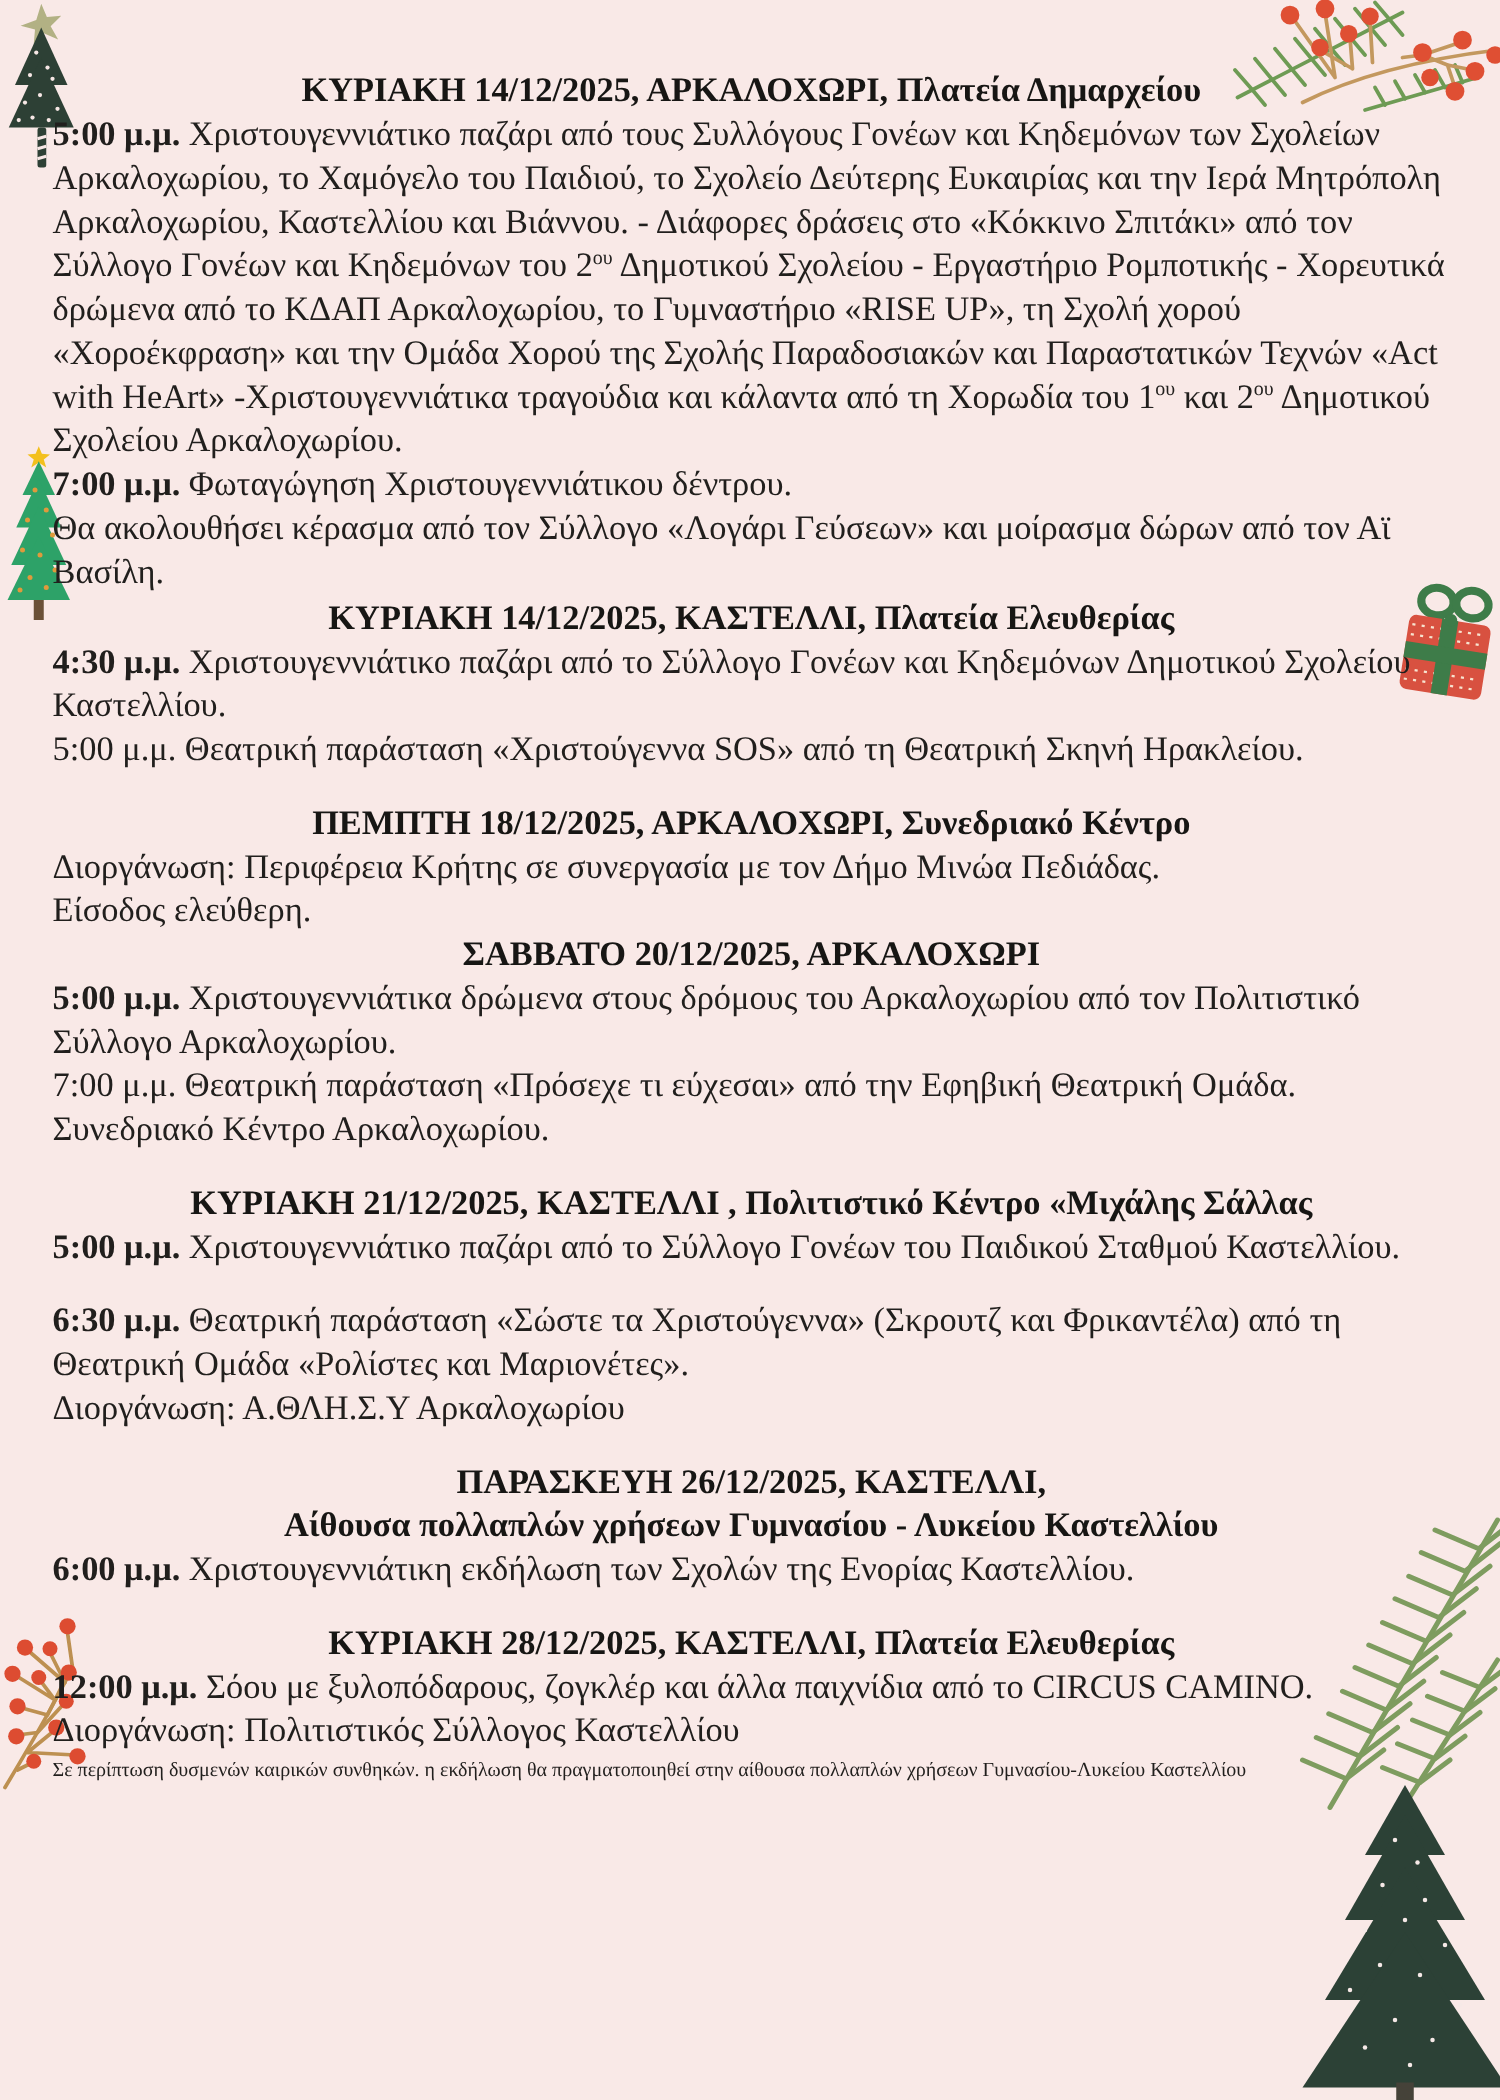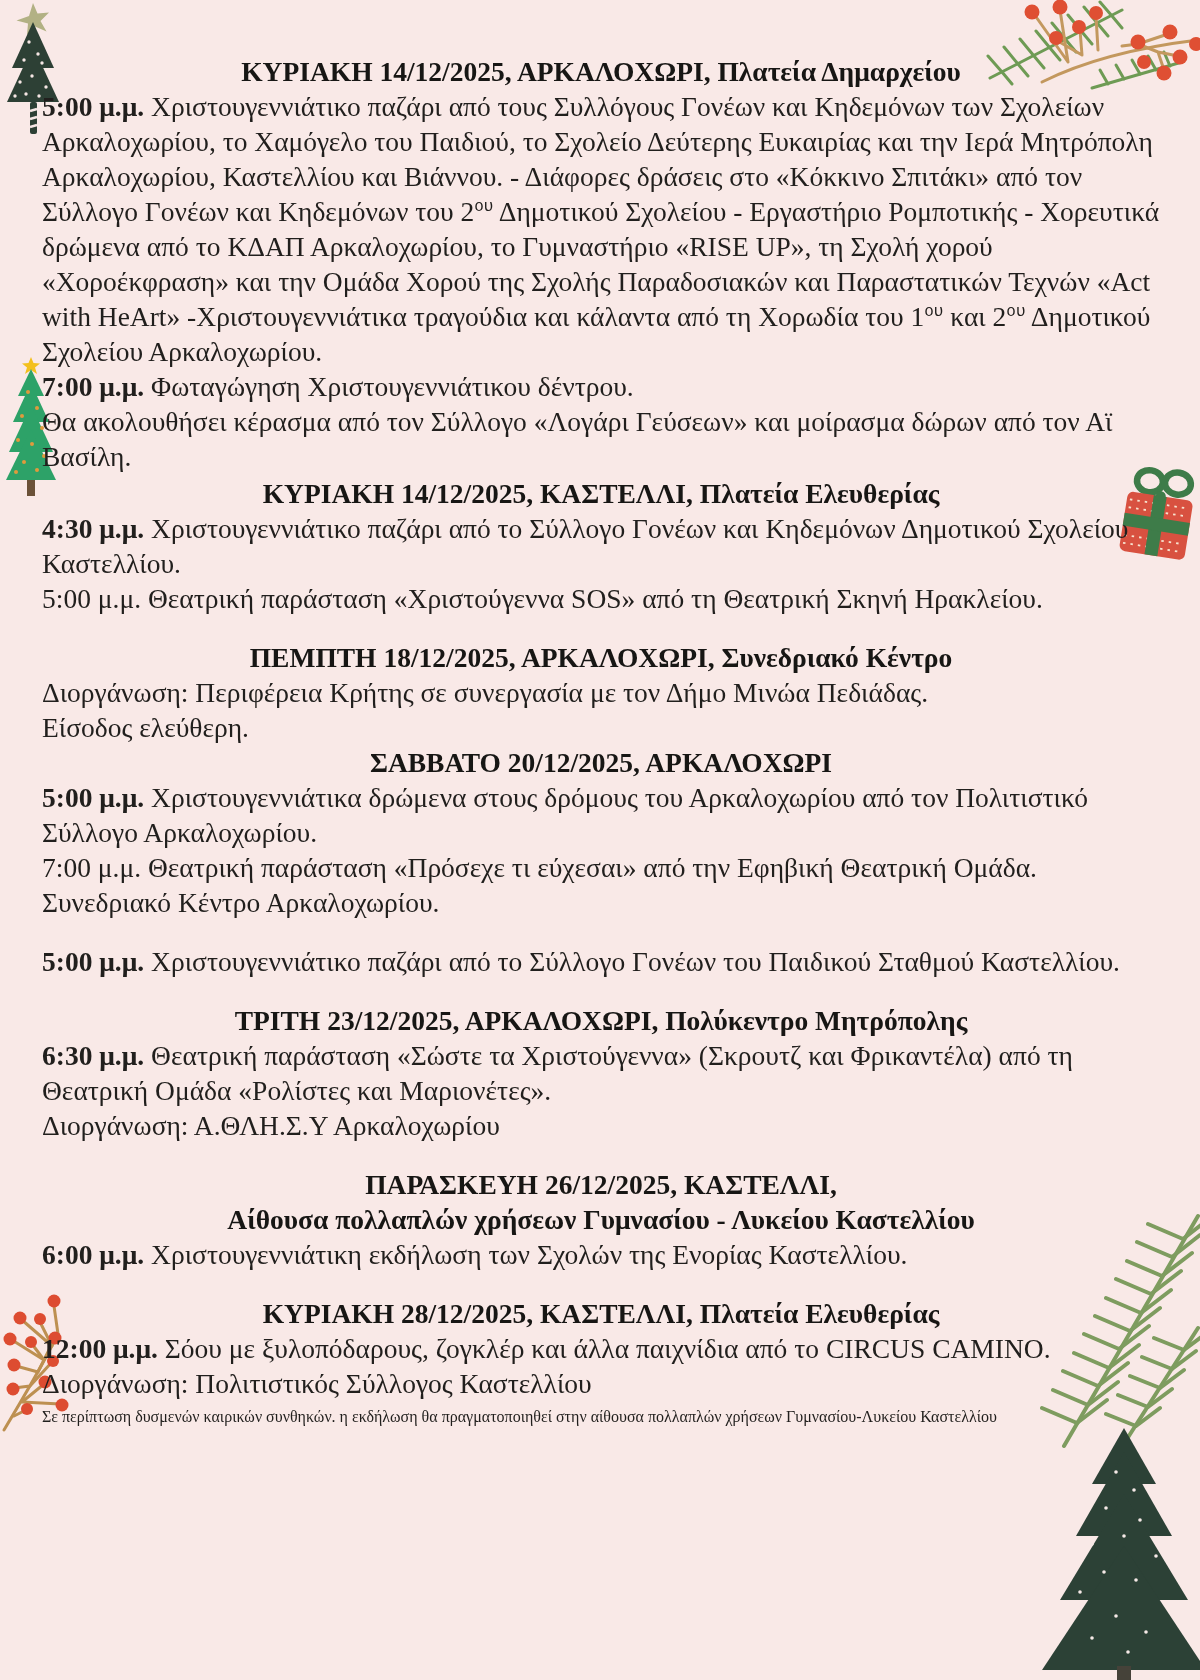--- a/index.html
+++ b/index.html
@@ -27,21 +27,21 @@
   }
   p.item{
     margin:0;
     font-size:27.5px;
     line-height:35px;
   }
   p.item.small{
     font-size:16px;
     line-height:31px;
   }
-  p.item sup{font-size:0.58em;line-height:0;font-family:Liberation Mono, monospace;}
+  p.item sup{font-size:0.58em;line-height:0;}
   .deco{position:absolute;z-index:1;}
   #deco-tree-top-left{left:2px;top:2px;}
   #deco-green-tree-left{left:4px;top:356px;}
   #deco-berry-branch-top-right{left:972px;top:0;}
   #deco-gift-right{left:1114px;top:458px;}
   #deco-pine-branch-right{left:996px;top:1208px;}
   #deco-berry-sprig-bottom-left{left:0;top:1290px;}
   #deco-pine-tree-bottom-right{left:1028px;top:1424px;}
 </style>
 </head>
@@ -224,24 +224,24 @@
       <div class="heading">ΠΕΜΠΤΗ 18/12/2025, ΑΡΚΑΛΟΧΩΡΙ, Συνεδριακό Κέντρο</div>
       <p class="item"><span>Διοργάνωση: Περιφέρεια Κρήτης σε συνεργασία με τον Δήμο Μινώα Πεδιάδας.</span></p>
       <p class="item"><span>Είσοδος ελεύθερη.</span></p>
     </section>
     <section class="event-section">
       <div class="heading">ΣΑΒΒΑΤΟ 20/12/2025, ΑΡΚΑΛΟΧΩΡΙ</div>
       <p class="item"><b>5:00 μ.μ.</b><span> Χριστουγεννιάτικα δρώμενα στους δρόμους του Αρκαλοχωρίου από τον Πολιτιστικό Σύλλογο Αρκαλοχωρίου.</span></p>
       <p class="item"><span>7:00 μ.μ. Θεατρική παράσταση «Πρόσεχε τι εύχεσαι» από την Εφηβική Θεατρική Ομάδα. Συνεδριακό Κέντρο Αρκαλοχωρίου.</span></p>
     </section>
     <section class="event-section">
+      <div class="heading">ΚΥΡΙΑΚΗ 21/12/2025, ΚΑΣΤΕΛΛΙ , Πολιτιστικό Κέντρο «Μιχάλης Σάλλας</div>
       <p class="item"><b>5:00 μ.μ.</b><span> Χριστουγεννιάτικο παζάρι από το Σύλλογο Γονέων του Παιδικού Σταθμού Καστελλίου.</span></p>
     </section>
     <section class="event-section">
-      <div class="heading">ΤΡΙΤΗ 23/12/2025, ΑΡΚΑΛΟΧΩΡΙ, Πολύκεντρο Μητρόπολης</div>
       <p class="item"><b>6:30 μ.μ.</b><span>  Θεατρική παράσταση «Σώστε τα Χριστούγεννα» (Σκρουτζ και Φρικαντέλα) από τη Θεατρική Ομάδα «Ρολίστες και Μαριονέτες».</span></p>
       <p class="item"><span>Διοργάνωση: Α.ΘΛΗ.Σ.Υ Αρκαλοχωρίου</span></p>
     </section>
     <section class="event-section">
       <div class="heading">ΠΑΡΑΣΚΕΥΗ 26/12/2025, ΚΑΣΤΕΛΛΙ,</div>
       <div class="heading">Αίθουσα πολλαπλών χρήσεων Γυμνασίου - Λυκείου Καστελλίου</div>
       <p class="item"><b>6:00 μ.μ.</b><span> Χριστουγεννιάτικη εκδήλωση των Σχολών της Ενορίας Καστελλίου.</span></p>
     </section>
     <section class="event-section">
       <div class="heading">ΚΥΡΙΑΚΗ 28/12/2025, ΚΑΣΤΕΛΛΙ, Πλατεία Ελευθερίας</div>

